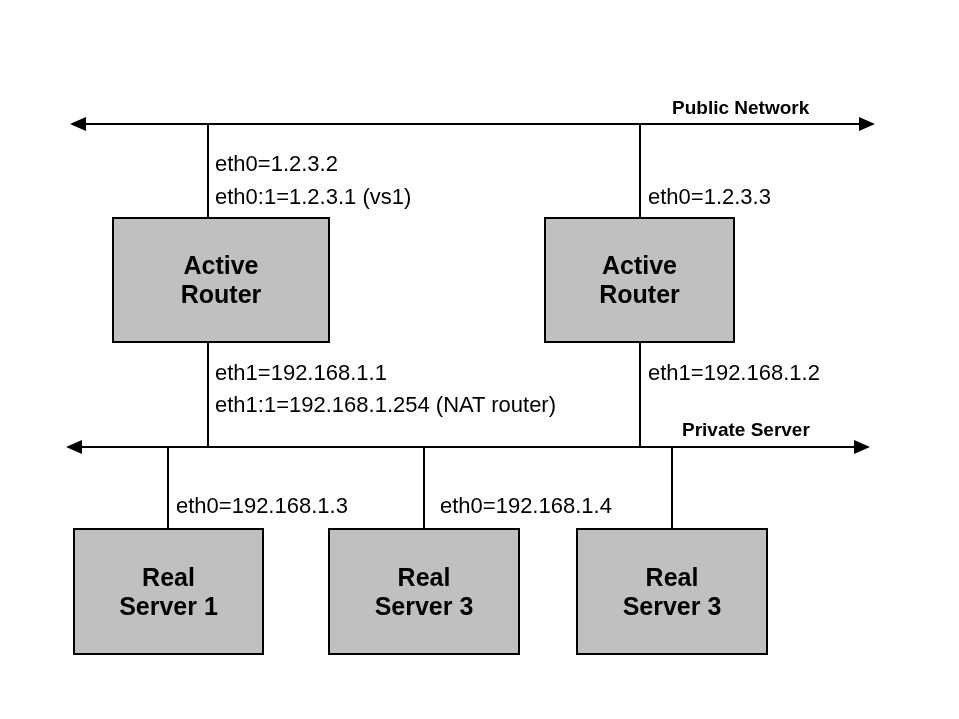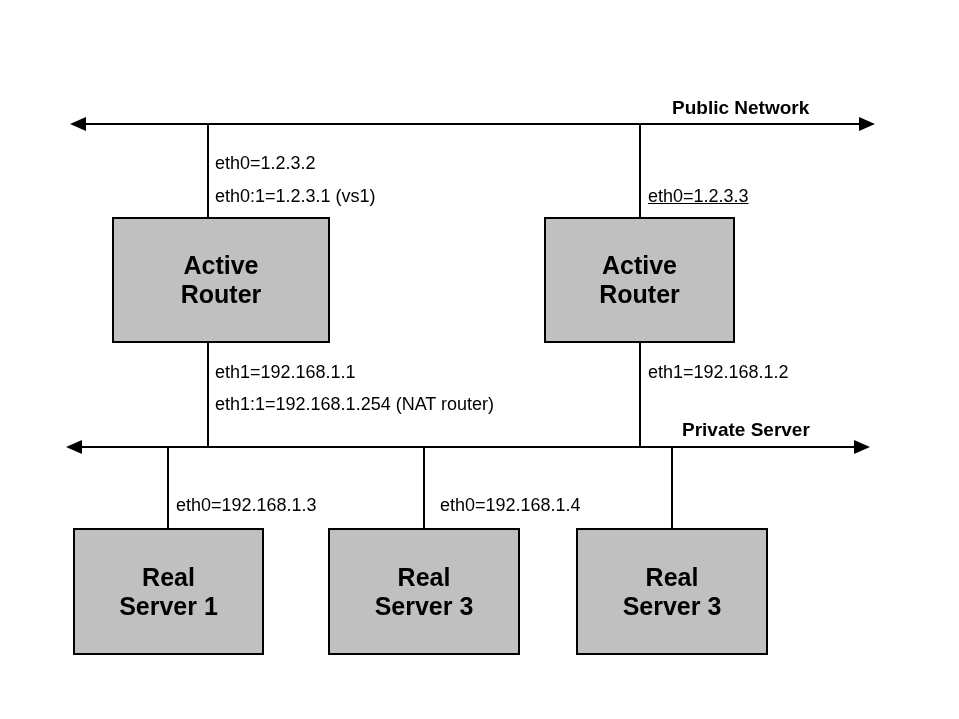--- a/index.html
+++ b/index.html
@@ -33,21 +33,21 @@
     justify-content: center;
     font-weight: bold;
     font-size: 25px;
     line-height: 29px;
     color: #000000;
     text-align: center;
     letter-spacing: 0px;
   }
   .iface-label {
     position: absolute;
-    font-size: 18px;
+    font-size: 22px;
     line-height: 23px;
     color: #000000;
     white-space: pre;
   }
   .bus-label {
     position: absolute;
     font-size: 19px;
     line-height: 22px;
     font-weight: bold;
     color: #000000;
@@ -90,21 +90,21 @@
     <line x1="168" y1="447" x2="168" y2="529" stroke="#000000" stroke-width="2"></line>
     <line x1="424" y1="447" x2="424" y2="529" stroke="#000000" stroke-width="2"></line>
     <line x1="672" y1="447" x2="672" y2="529" stroke="#000000" stroke-width="2"></line>
   </svg>
 
   <div class="bus-label" style="left:672px; top:97px;">Public Network</div>
   <div class="bus-label" style="left:682px; top:419px;">Private Server</div>
 
   <div class="iface-label" style="left:215px; top:152px;">eth0=1.2.3.2</div>
   <div class="iface-label" style="left:215px; top:185px;">eth0:1=1.2.3.1 (vs1)</div>
-  <div class="iface-label" style="left:648px; top:185px;text-decoration:underline;">eth0=1.2.3.3</div>
+  <div class="iface-label" style="left:648px; top:185px;">eth0=1.2.3.3</div>
 
   <div class="iface-label" style="left:215px; top:361px;">eth1=192.168.1.1</div>
   <div class="iface-label" style="left:215px; top:393px;">eth1:1=192.168.1.254 (NAT router)</div>
   <div class="iface-label" style="left:648px; top:361px;">eth1=192.168.1.2</div>
 
   <div class="iface-label" style="left:176px; top:494px;">eth0=192.168.1.3</div>
   <div class="iface-label" style="left:440px; top:494px;">eth0=192.168.1.4</div>
 
   <div class="node-box" style="left:112px; top:217px; width:218px; height:126px;">
     <span>Active</span>

